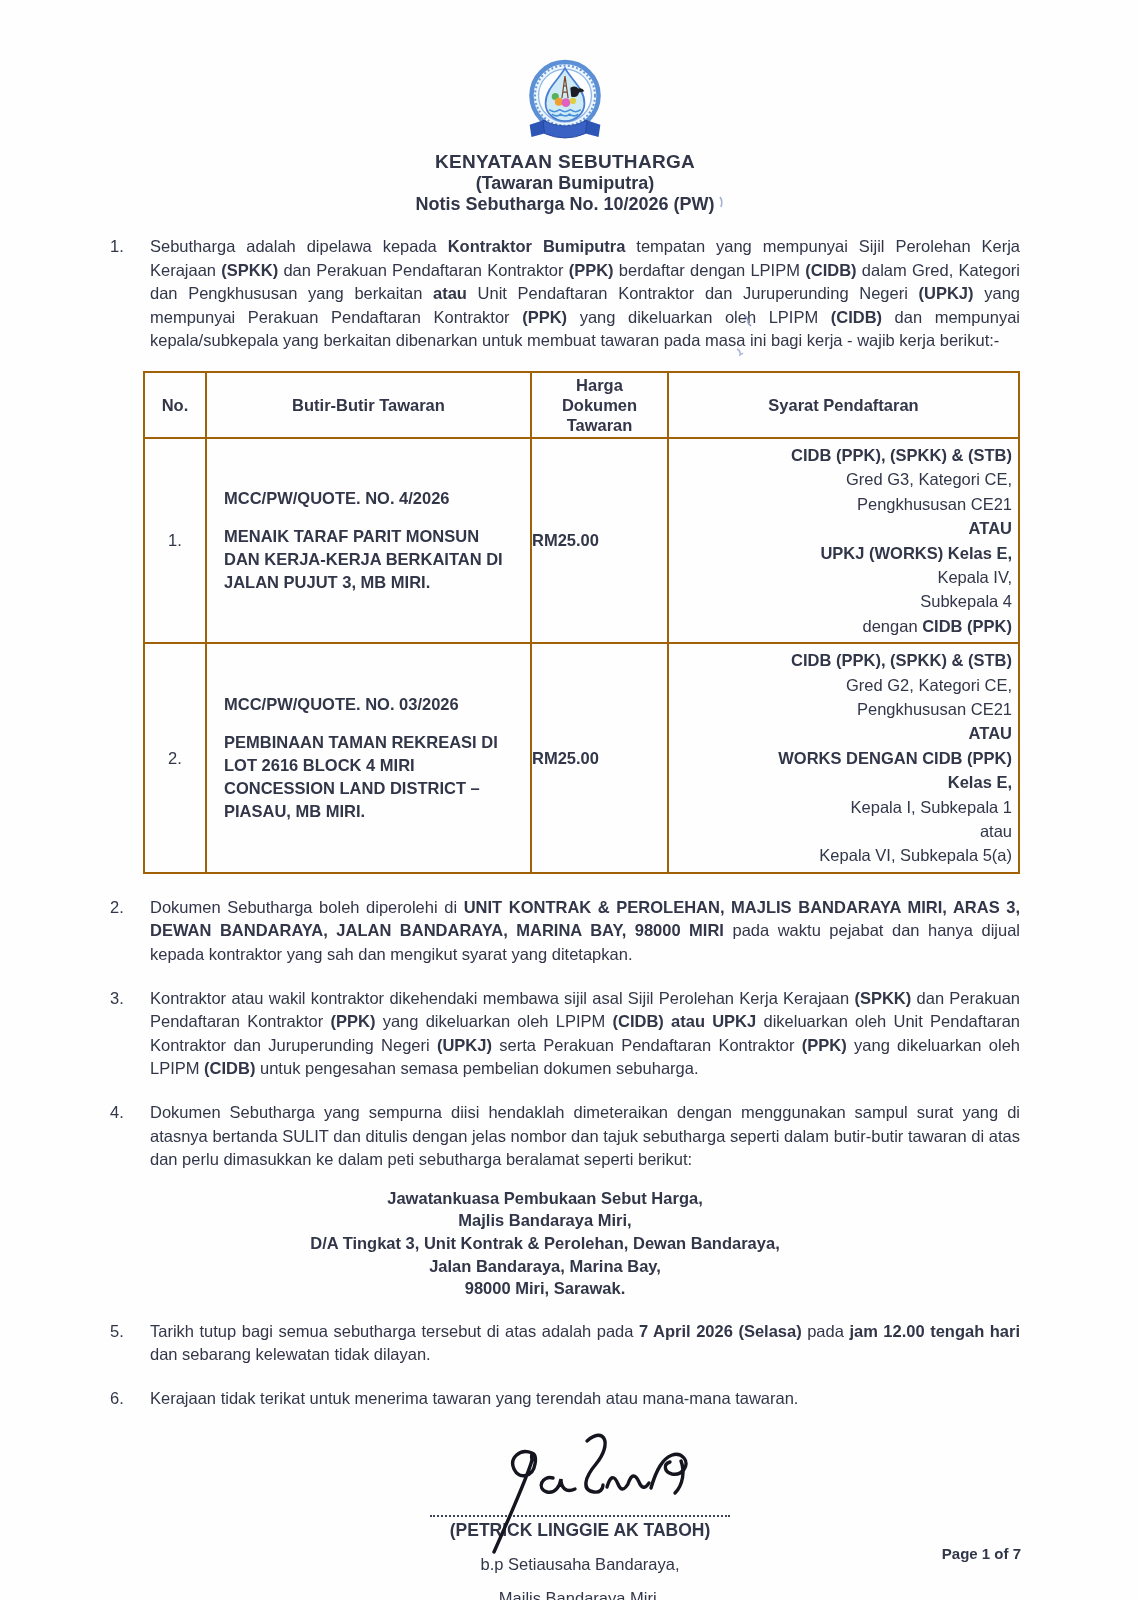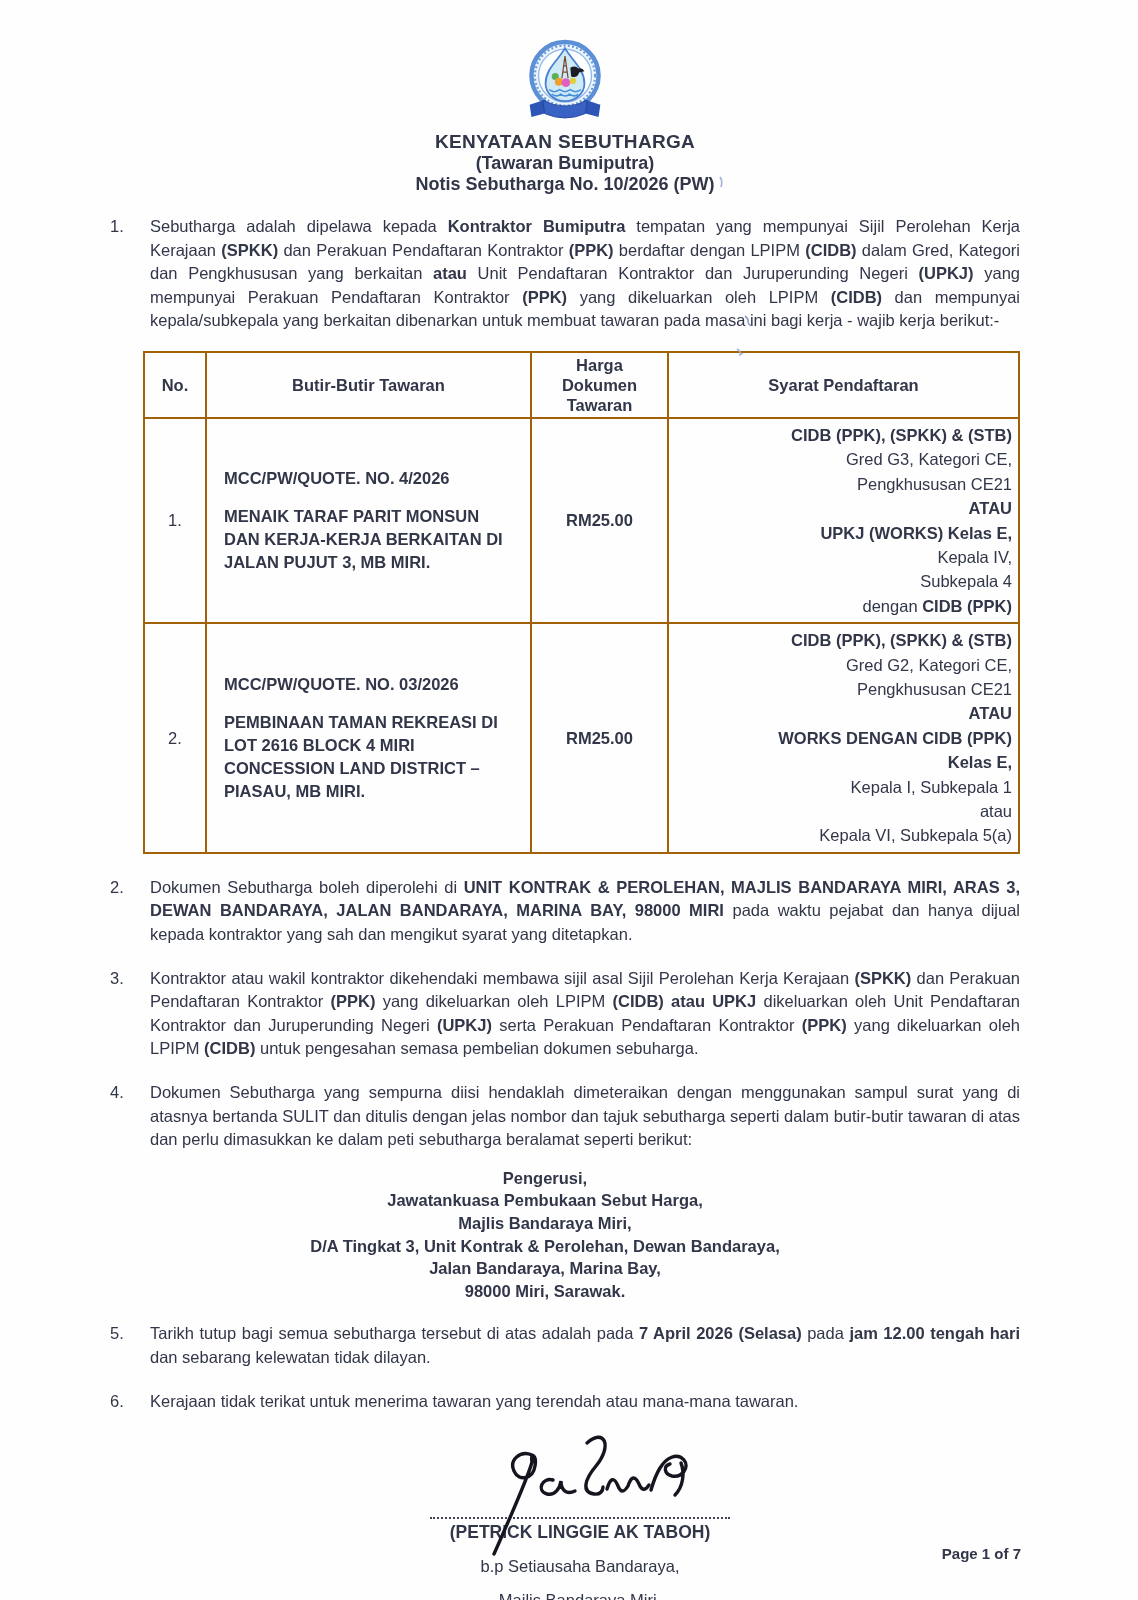--- a/index.html
+++ b/index.html
@@ -4,21 +4,21 @@
 <style>
   * { margin:0; padding:0; box-sizing:border-box; }
   html,body { background:#ffffff; }
   .page {
     position:relative; width:1138px; height:1600px; background:#fefefe;
     font-family:"Liberation Sans", sans-serif; color:#323649; overflow:hidden;
   }
   .content { position:absolute; left:110px; top:0; width:910px; }
 
   
-  .header { text-align:center; padding-top:36px; }
+  .header { text-align:center; padding-top:56px; }
   .crest { display:inline-block; }
   .title   { font-size:19px;  font-weight:700; margin-top:3px; letter-spacing:.3px; }
   .subtitle{ font-size:18px;  font-weight:700; }
   .notice  { font-size:18px;  font-weight:700; position:relative; display:inline-block; }
   .stray-mark { position:absolute; right:-10px; top:-2px; opacity:.55; }
 
   
   .item { display:flex; font-size:16.5px; line-height:23.6px; margin-top:20px; }
   .item-num  { width:40px; flex:none; }
   .item-body { flex:1; text-align:justify; }
@@ -31,21 +31,21 @@
     font-size:16.5px; font-weight:700; text-align:center; vertical-align:middle;
     height:62px; line-height:20px; padding:2px 6px;
   }
   col.c-no    { width:62px; }
   col.c-butir { width:325px; }
   col.c-harga { width:137px; }
   col.c-syarat{ width:351px; }
   td.no    { text-align:center; vertical-align:middle; font-size:16.5px; }
   td.butir { vertical-align:middle; padding:10px 17px; font-weight:700; font-size:16.5px; line-height:23px; }
   .quote-no { margin-bottom:15px; }
-  td.harga { text-align:center; vertical-align:middle; font-weight:700; font-size:16.5px; }
+  td.harga { vertical-align:middle; font-weight:700; font-size:16.5px; }
   td.syarat{ text-align:right; vertical-align:middle; padding:4px 6px; }
   .syarat-line { font-size:16.5px; line-height:24.4px; }
   tr.r1 { height:193px; }
   tr.r2 { height:224px; }
 
   
   .address { width:870px; text-align:center; font-weight:700; font-size:16.5px; line-height:22.6px; margin-top:15px; }
 
   
   .sig-wrap { position:relative; width:800px; margin-left:70px; margin-top:8px; padding-top:96px; text-align:center; }
@@ -166,21 +166,20 @@
       <div class="item-num">3.</div>
       <div class="item-body"><span>Kontraktor atau wakil kontraktor dikehendaki membawa sijil asal Sijil Perolehan Kerja Kerajaan </span><span class="b">(SPKK)</span><span> dan Perakuan Pendaftaran Kontraktor </span><span class="b">(PPK)</span><span> yang dikeluarkan oleh LPIPM </span><span class="b">(CIDB) atau UPKJ</span><span> dikeluarkan oleh Unit Pendaftaran Kontraktor dan Juruperunding Negeri </span><span class="b">(UPKJ)</span><span> serta Perakuan Pendaftaran Kontraktor </span><span class="b">(PPK)</span><span> yang dikeluarkan oleh LPIPM </span><span class="b">(CIDB)</span><span> untuk pengesahan semasa pembelian dokumen sebuharga.</span></div>
     </div>
 
     <div class="item">
       <div class="item-num">4.</div>
       <div class="item-body"><span>Dokumen Sebutharga yang sempurna diisi hendaklah dimeteraikan dengan menggunakan sampul surat yang di atasnya bertanda SULIT dan ditulis dengan jelas nombor dan tajuk sebutharga seperti dalam butir-butir tawaran di atas dan perlu dimasukkan ke dalam peti sebutharga beralamat seperti berikut:</span></div>
     </div>
 
     <div class="address">
-        <div class="addr-line">Pengerusi,</div>
         <div class="addr-line">Jawatankuasa Pembukaan Sebut Harga,</div>
         <div class="addr-line">Majlis Bandaraya Miri,</div>
         <div class="addr-line">D/A Tingkat 3, Unit Kontrak &amp; Perolehan, Dewan Bandaraya,</div>
         <div class="addr-line">Jalan Bandaraya, Marina Bay,</div>
         <div class="addr-line">98000 Miri, Sarawak.</div>
       </div>
 
     <div class="item">
       <div class="item-num">5.</div>
       <div class="item-body"><span>Tarikh tutup bagi semua sebutharga tersebut di atas adalah pada </span><span class="b">7 April 2026 (Selasa)</span><span> pada </span><span class="b">jam 12.00 tengah hari</span><span> dan sebarang kelewatan tidak dilayan.</span></div>

